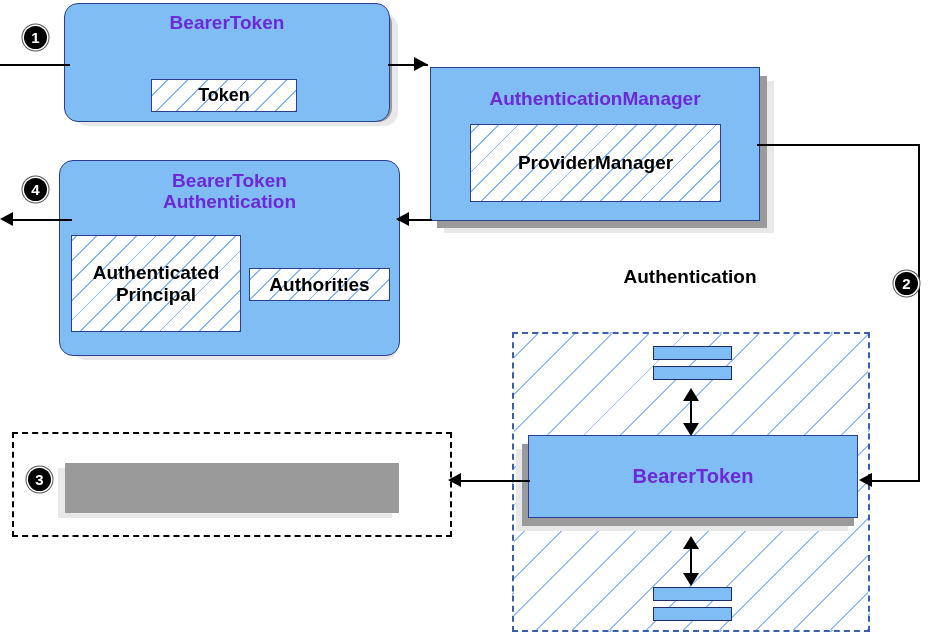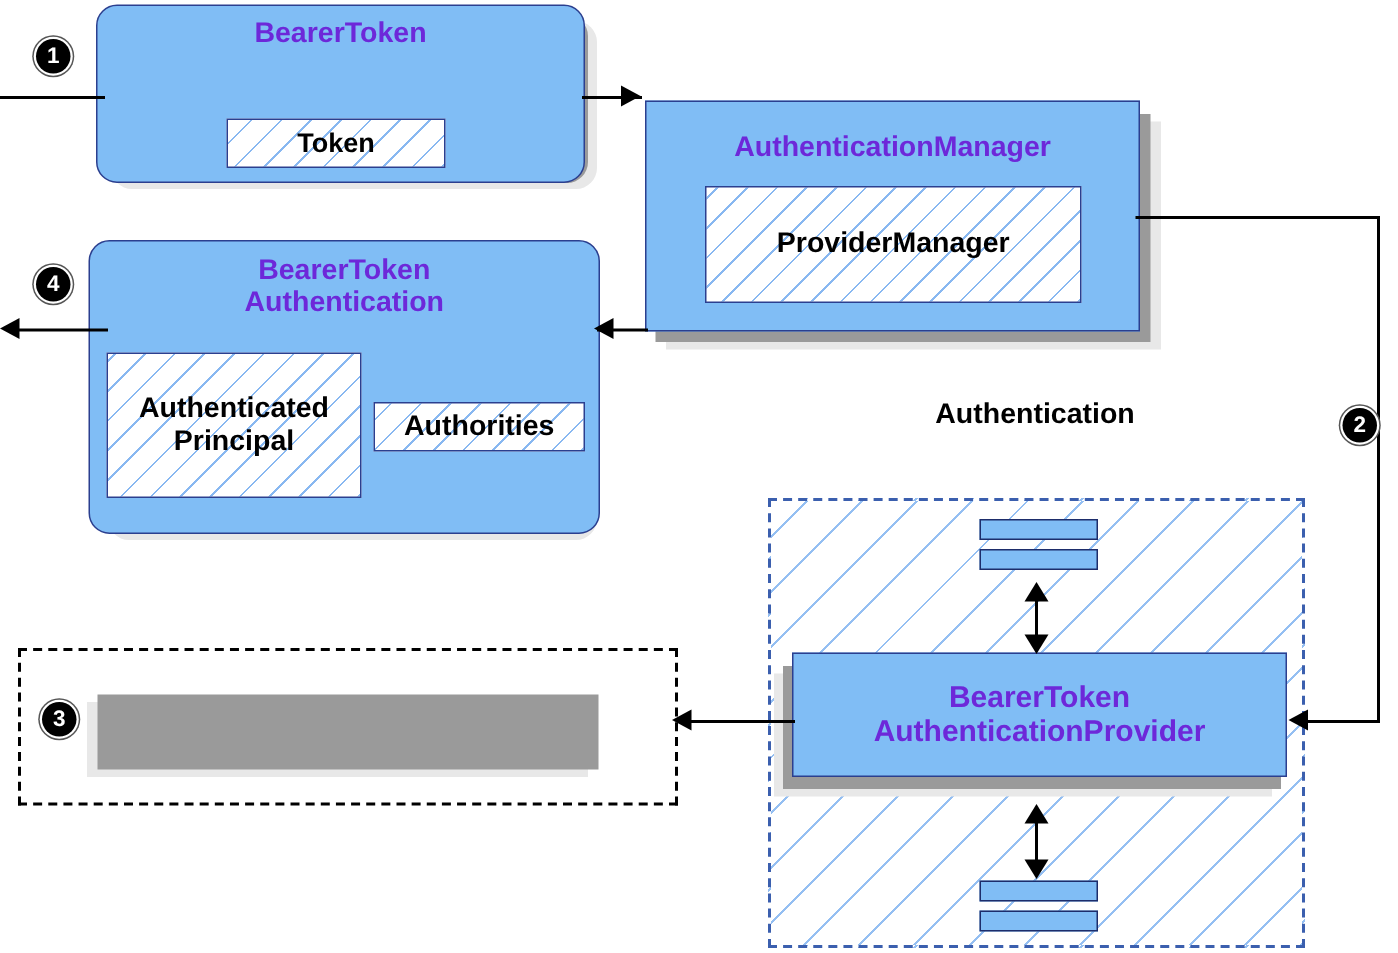--- a/index.html
+++ b/index.html
@@ -232,21 +232,20 @@
   </div>
 
   <div class="shadow2" style="left:58px;top:468px;width:334px;height:50px;"></div>
   <div class="shadow" style="left:65px;top:463px;width:334px;height:50px;"></div>
 
   <div class="shadow2" style="left:516px;top:449px;width:332px;height:82px;"></div>
   <div class="shadow" style="left:522px;top:444px;width:332px;height:82px;"></div>
   <div class="node" style="left:528px;top:435px;width:330px;height:83px;font-size:20px;">
     <div>
       <div>BearerToken</div>
-      <div>AuthenticationProvider</div>
     </div>
   </div>
 
   <div class="bar" style="left:653px;top:346px;width:79px;height:14px;"></div>
   <div class="bar" style="left:653px;top:366px;width:79px;height:14px;"></div>
 
   <div class="bar" style="left:653px;top:587px;width:79px;height:14px;"></div>
   <div class="bar" style="left:653px;top:607px;width:79px;height:14px;"></div>
 
   <div class="step" style="left:24px;top:26px;">

